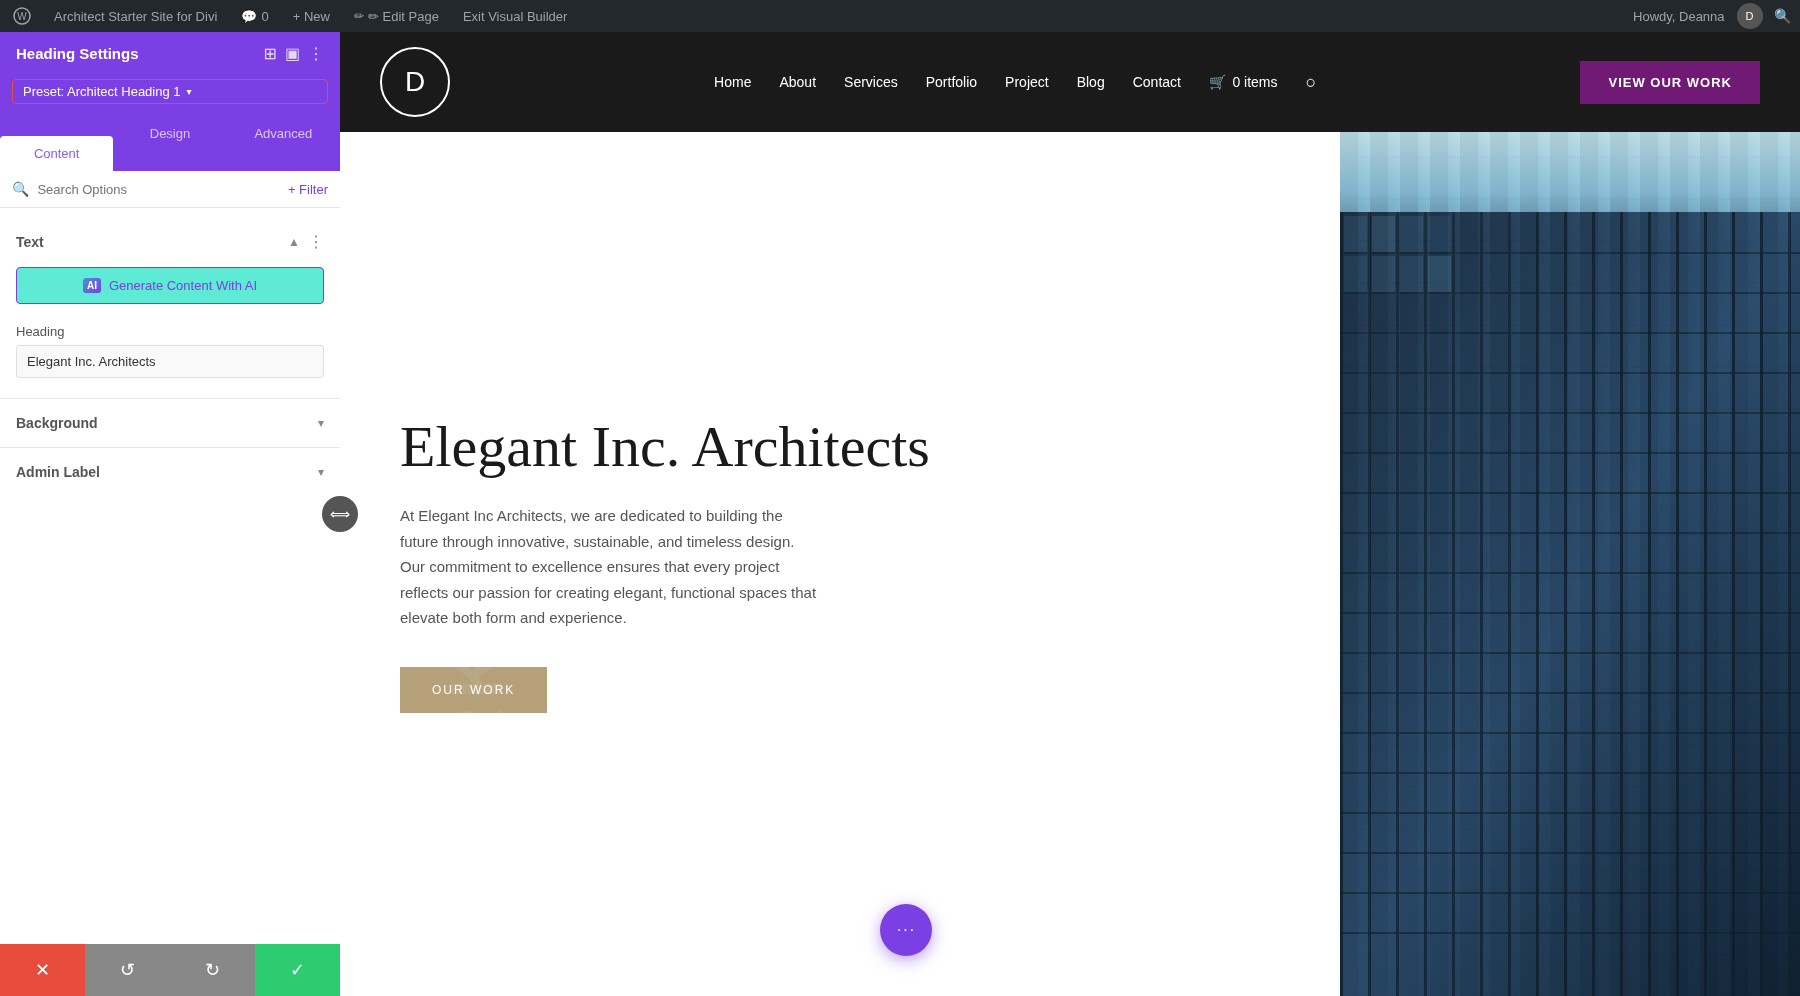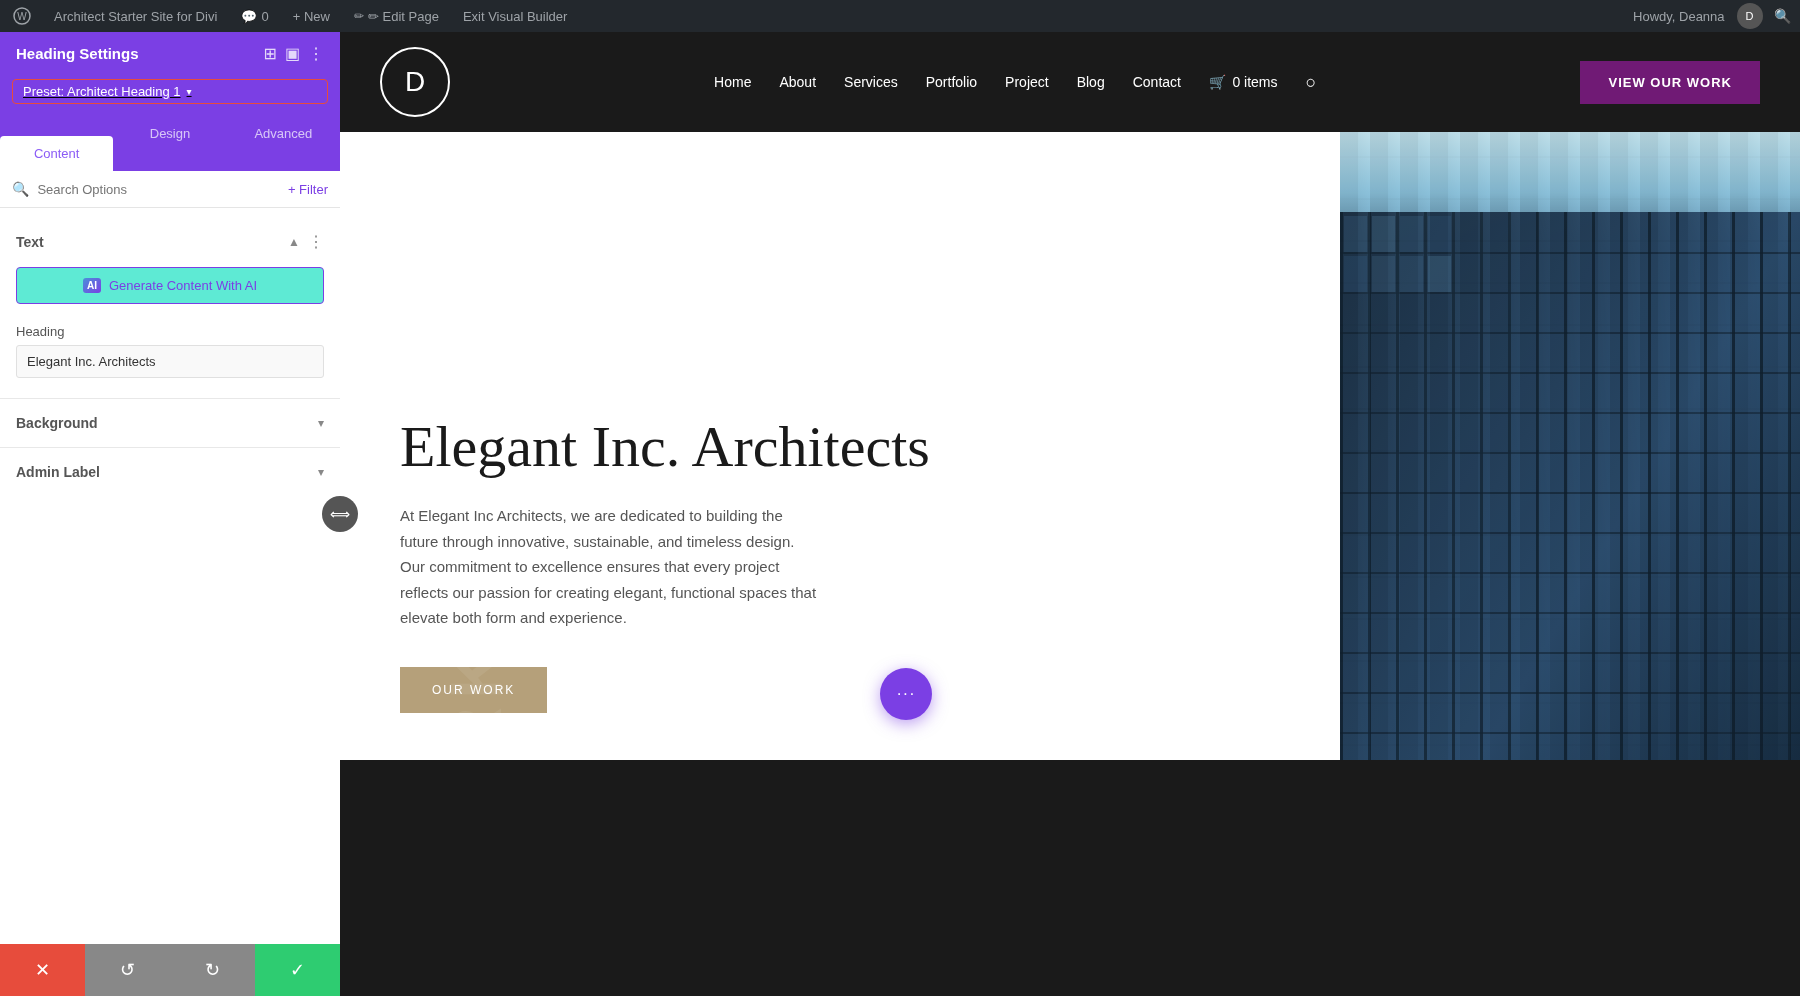--- a/index.html
+++ b/index.html
@@ -26,21 +26,21 @@
     .wp-admin-bar .avatar {
       width: 26px; height: 26px; border-radius: 50%; background: #555;
       display: flex; align-items: center; justify-content: center;
       color: #fff; font-size: 11px;
     }
     .wp-admin-bar .search-icon-bar { color: #9ea3a8; font-size: 14px; cursor: pointer; }
     .comment-bubble { display: flex; align-items: center; gap: 2px; color: #9ea3a8; }
 
     
     .main-layout {
-      display: flex; width: 1800px; height: 760px; padding-top: 32px;
+      display: flex; width: 1800px; height: 996px; padding-top: 32px;
     }
 
     
     .left-panel {
       width: 340px; min-width: 340px; height: calc(996px - 32px);
       background: #fff; display: flex; flex-direction: column;
       position: relative; z-index: 100;
     }
     .panel-header {
       background: #7b3fe4; padding: 12px 16px;
@@ -50,21 +50,21 @@
       color: #fff; font-size: 15px; font-weight: 600;
     }
     .panel-header-icons {
       display: flex; gap: 8px; align-items: center;
     }
     .panel-header-icon {
       color: rgba(255,255,255,0.8); font-size: 16px; cursor: pointer;
     }
 
     .preset-bar {
-      background: #7b3fe4; padding: 4px 12px 12px; text-decoration: underline;
+      background: #7b3fe4; padding: 4px 12px 12px;
     }
     .preset-selector {
       border: 1.5px solid #e74c3c; border-radius: 4px;
       padding: 4px 10px; background: transparent;
       color: #fff; font-size: 13px; cursor: pointer;
       display: flex; align-items: center; gap: 6px;
     }
     .preset-selector .chevron { font-size: 10px; }
 
     

